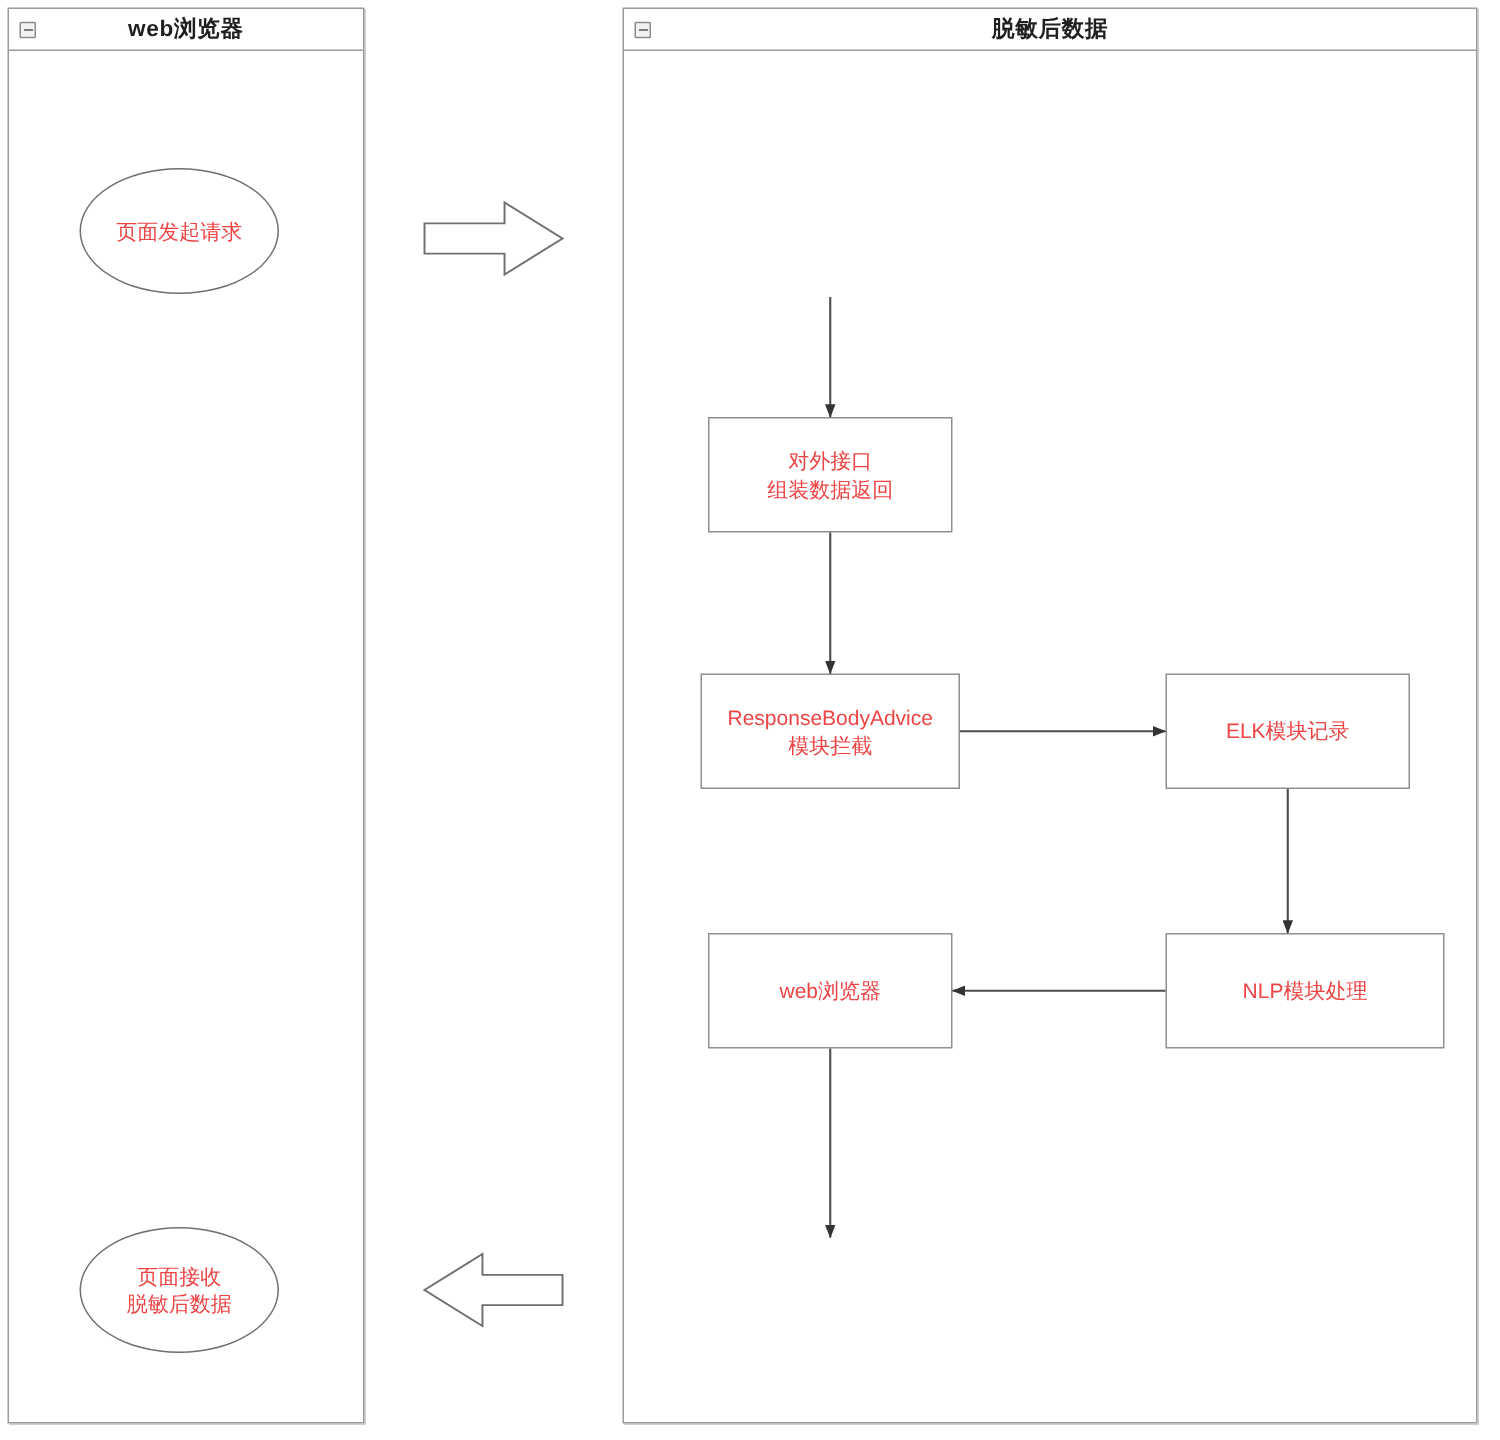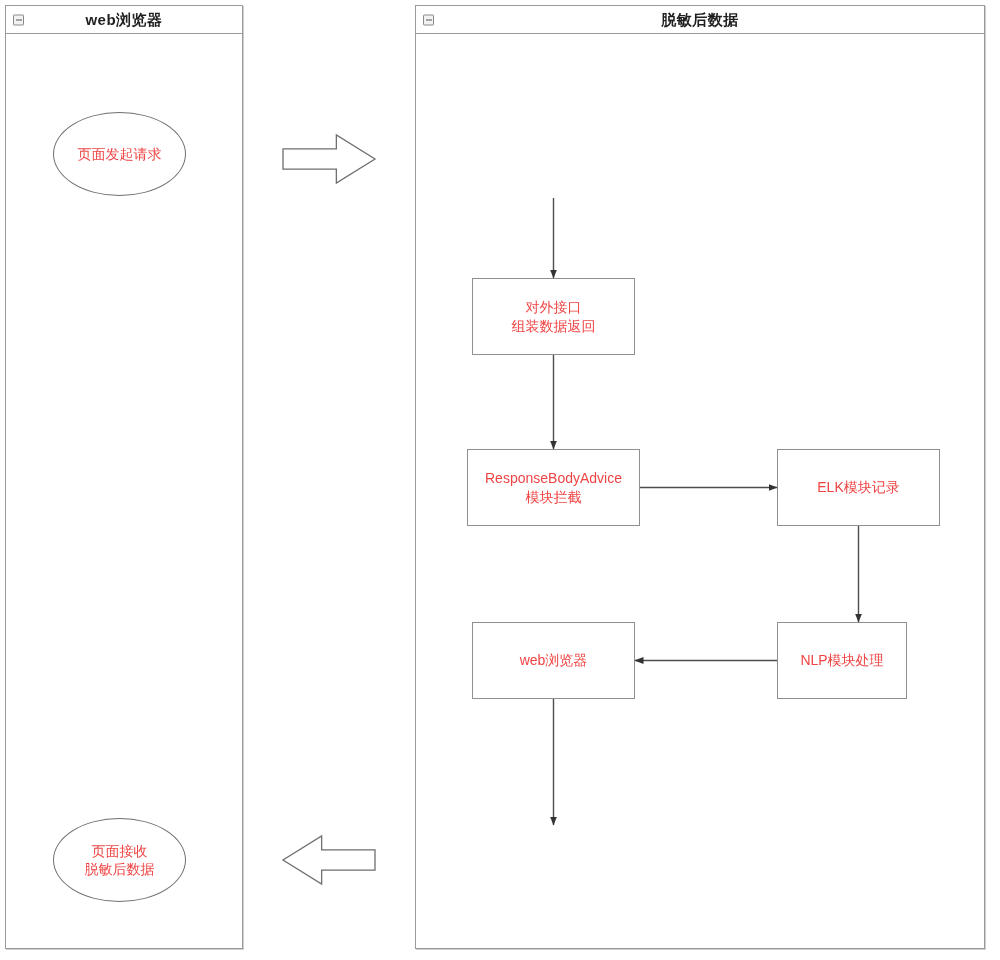--- a/index.html
+++ b/index.html
@@ -156,21 +156,21 @@
 
   <div class="node node-box" id="node-responsebodyadvice" style="left: 467px; top: 449px; width: 173px; height: 77px;">
     <span class="node-label">ResponseBodyAdvice
 模块拦截</span>
   </div>
 
   <div class="node node-box" id="node-elk-record" style="left: 777px; top: 449px; width: 163px; height: 77px;">
     <span class="node-label">ELK模块记录</span>
   </div>
 
-  <div class="node node-box" id="node-nlp-process" style="left: 777px; top: 622px; width: 130px; height: 77px;">
+  <div class="node node-box" id="node-nlp-process" style="left: 777px; top: 622px; width: 186px; height: 77px;">
     <span class="node-label">NLP模块处理</span>
   </div>
 
   <div class="node node-box" id="node-data-masking" style="left: 472px; top: 622px; width: 163px; height: 77px;">
     <span class="node-label">web浏览器</span>
   </div>
 
 
   <svg id="edges" viewBox="0 0 1000 960">
     <defs>

